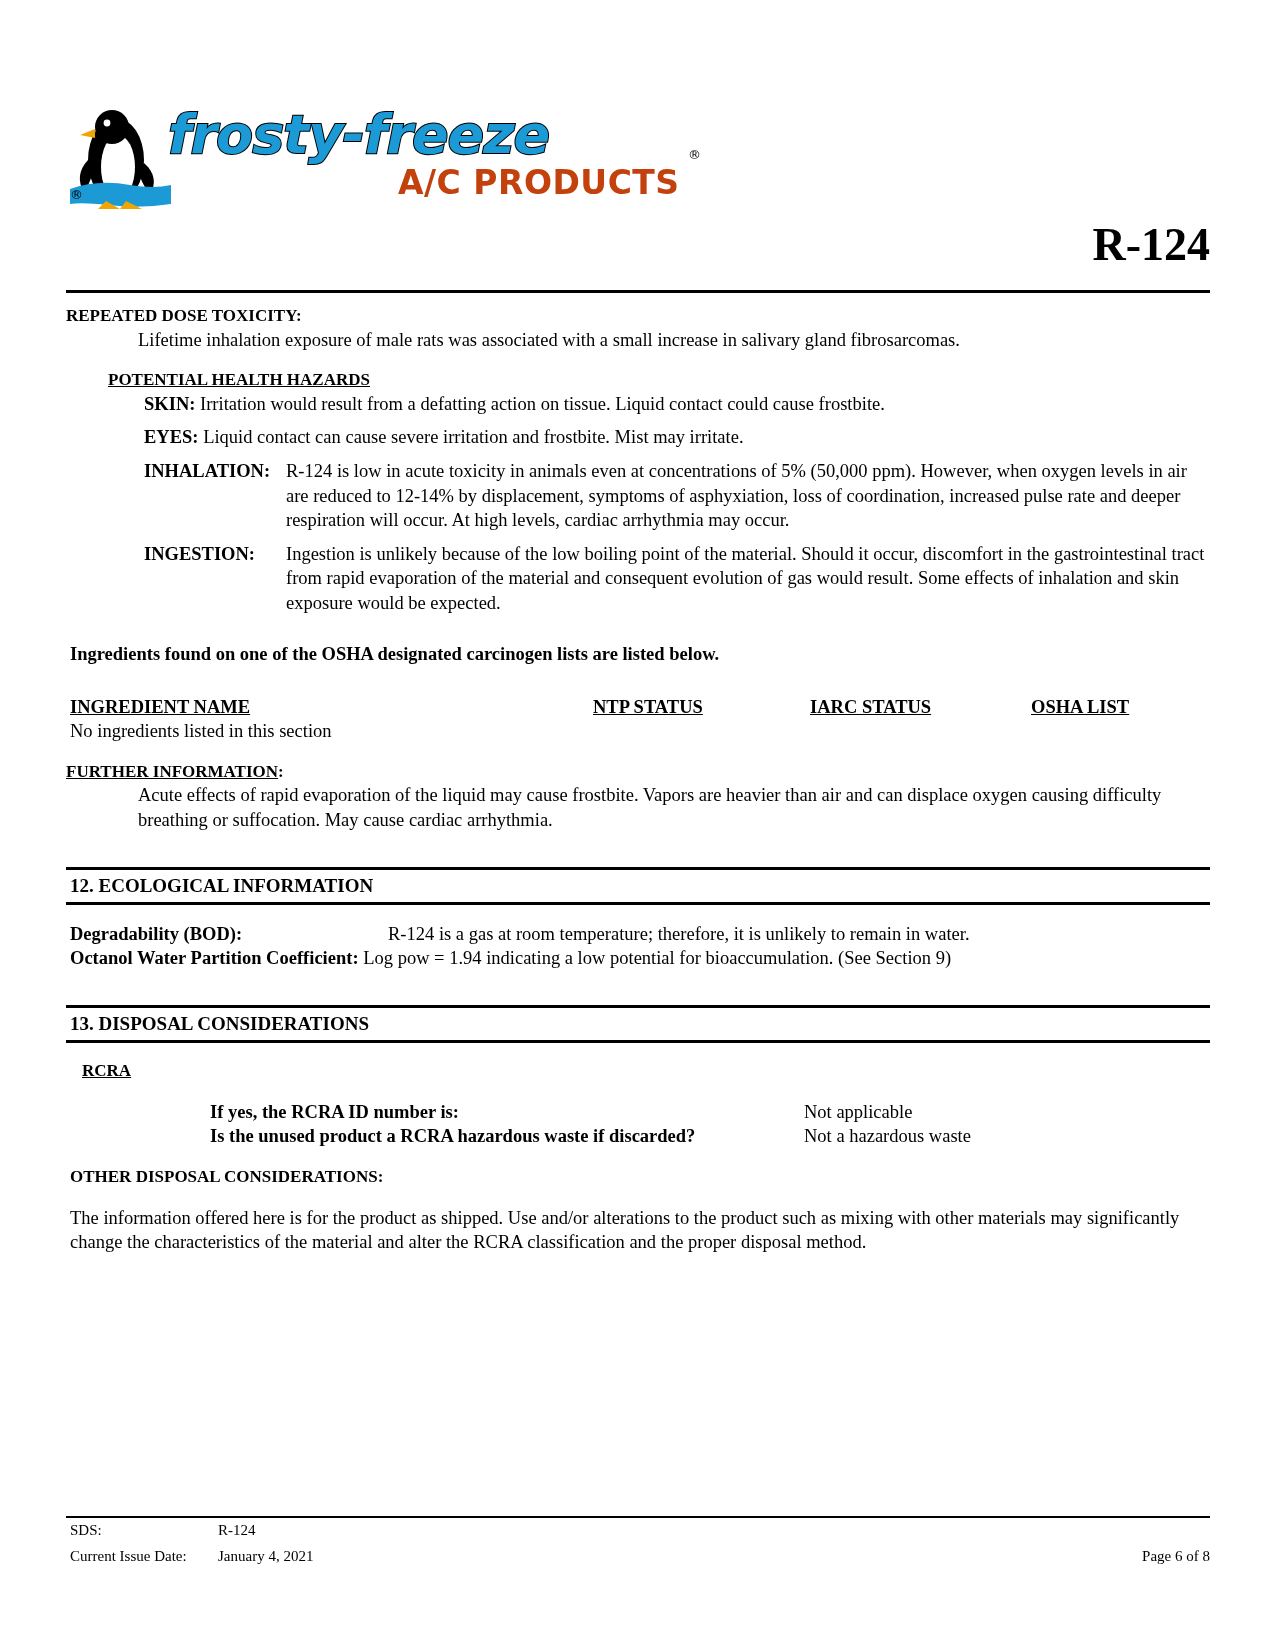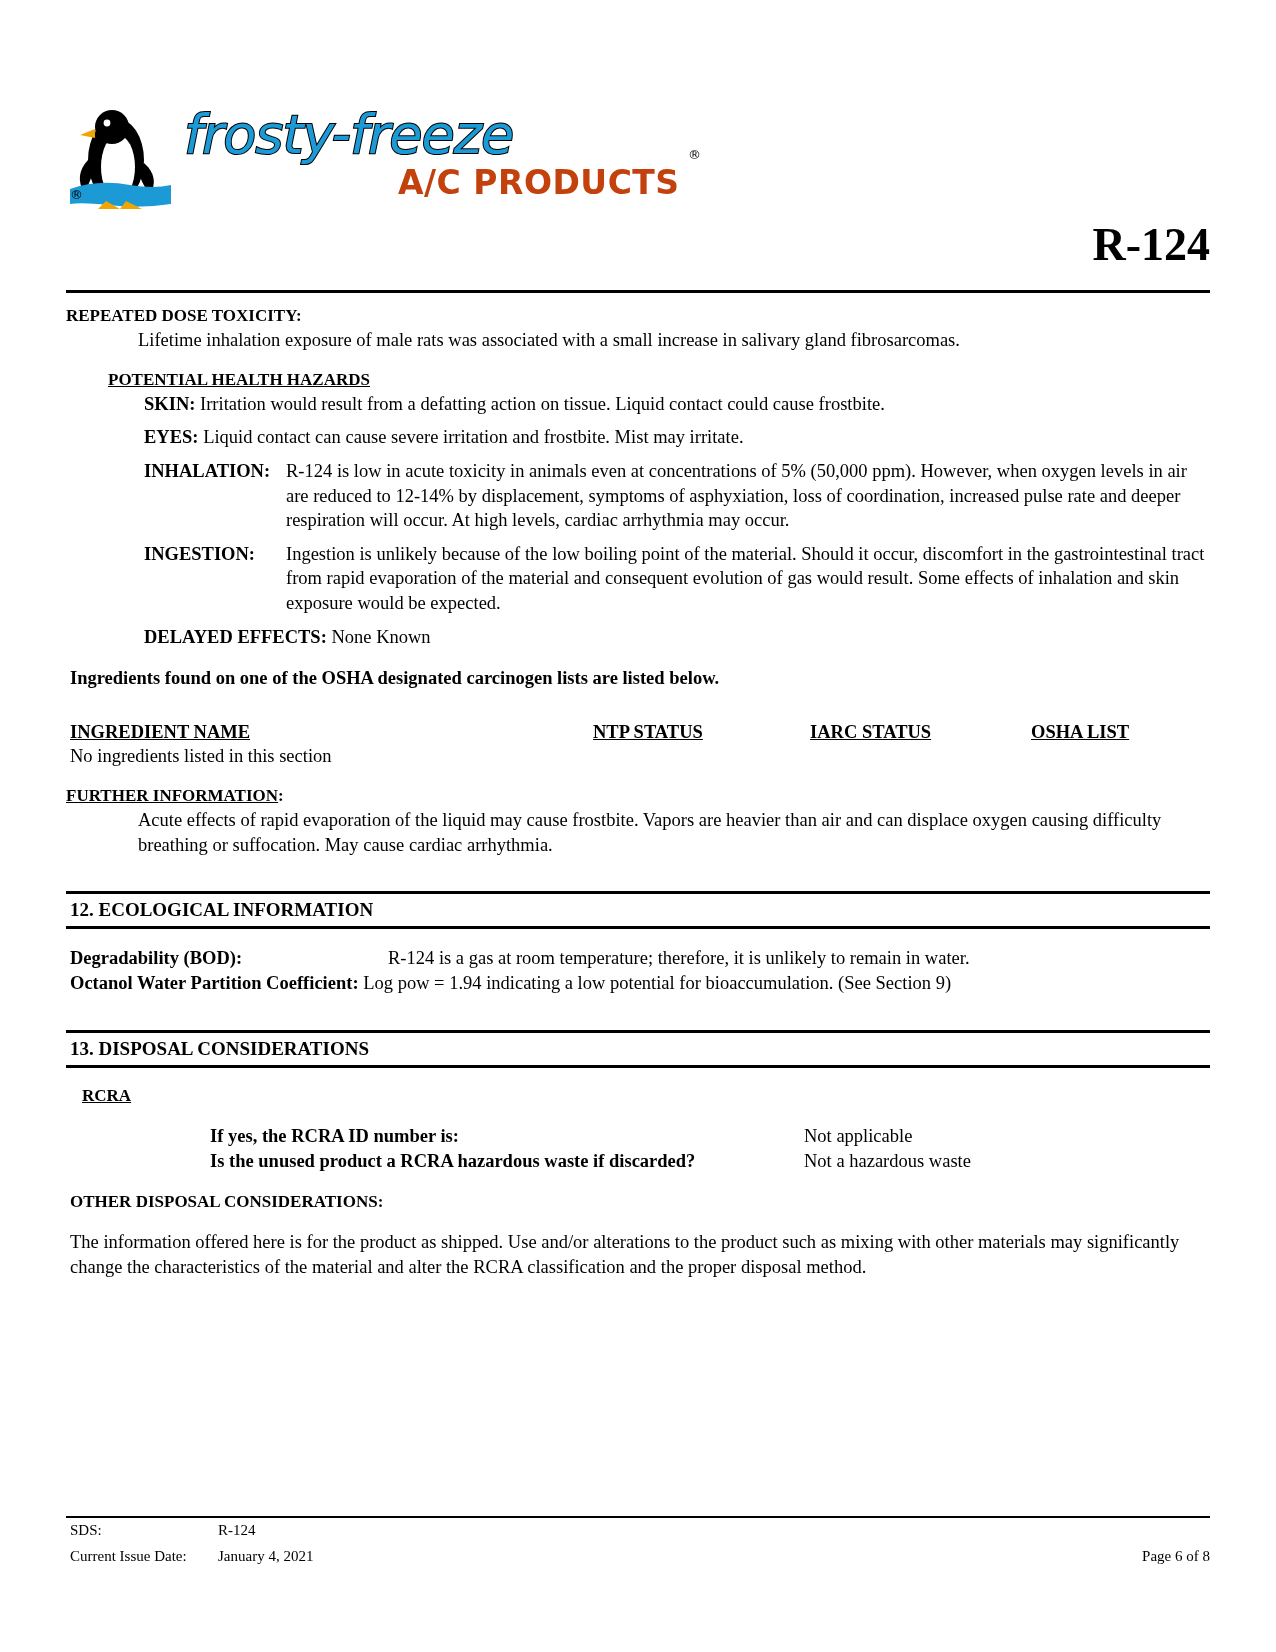--- a/index.html
+++ b/index.html
@@ -36,24 +36,24 @@
   }
   .penguin {
     position: absolute;
     left: 0px;
     top: 10px;
     width: 105px;
     height: 110px;
   }
   .logo-word {
     position: absolute;
-    left: 116px;
+    left: 100px;
     top: 8px;
     font-family: "DejaVu Sans", sans-serif;
-    font-weight: normal;
+    font-weight: bold;
     font-style: italic;
     font-size: 54px;
     letter-spacing: -1px;
     color: #1b9ad6;
     -webkit-text-stroke: 2px #000;
     paint-order: stroke fill;
     white-space: nowrap;
   }
   .logo-reg {
     position: absolute;
@@ -265,24 +265,20 @@
 
     <div class="gap-s"></div>
 
     <div class="hazard-row">
       <div class="hazard-label w-ing">INGESTION:</div>
       <div class="hazard-text">Ingestion is unlikely because of the low boiling point of the material.  Should it occur, discomfort in the gastrointestinal tract from rapid evaporation of the material and consequent evolution of gas would result.  Some effects of inhalation and skin exposure would be expected.</div>
     </div>
 
     <div class="gap-s"></div>
 
-    <div class="simple-row" style="margin-left:78px;">
-      <span class="lab">DELAYED EFFECTS:</span>
-      <span>None Known</span>
-    </div>
 
     <div class="gap-m"></div>
 
     <div class="carcinogen-note">Ingredients found on one of the OSHA designated carcinogen lists are listed below.</div>
 
     <div class="gap-m"></div>
 
     <div class="ing-table">
       <div class="ing-head">
         <span class="c1">INGREDIENT NAME</span>

